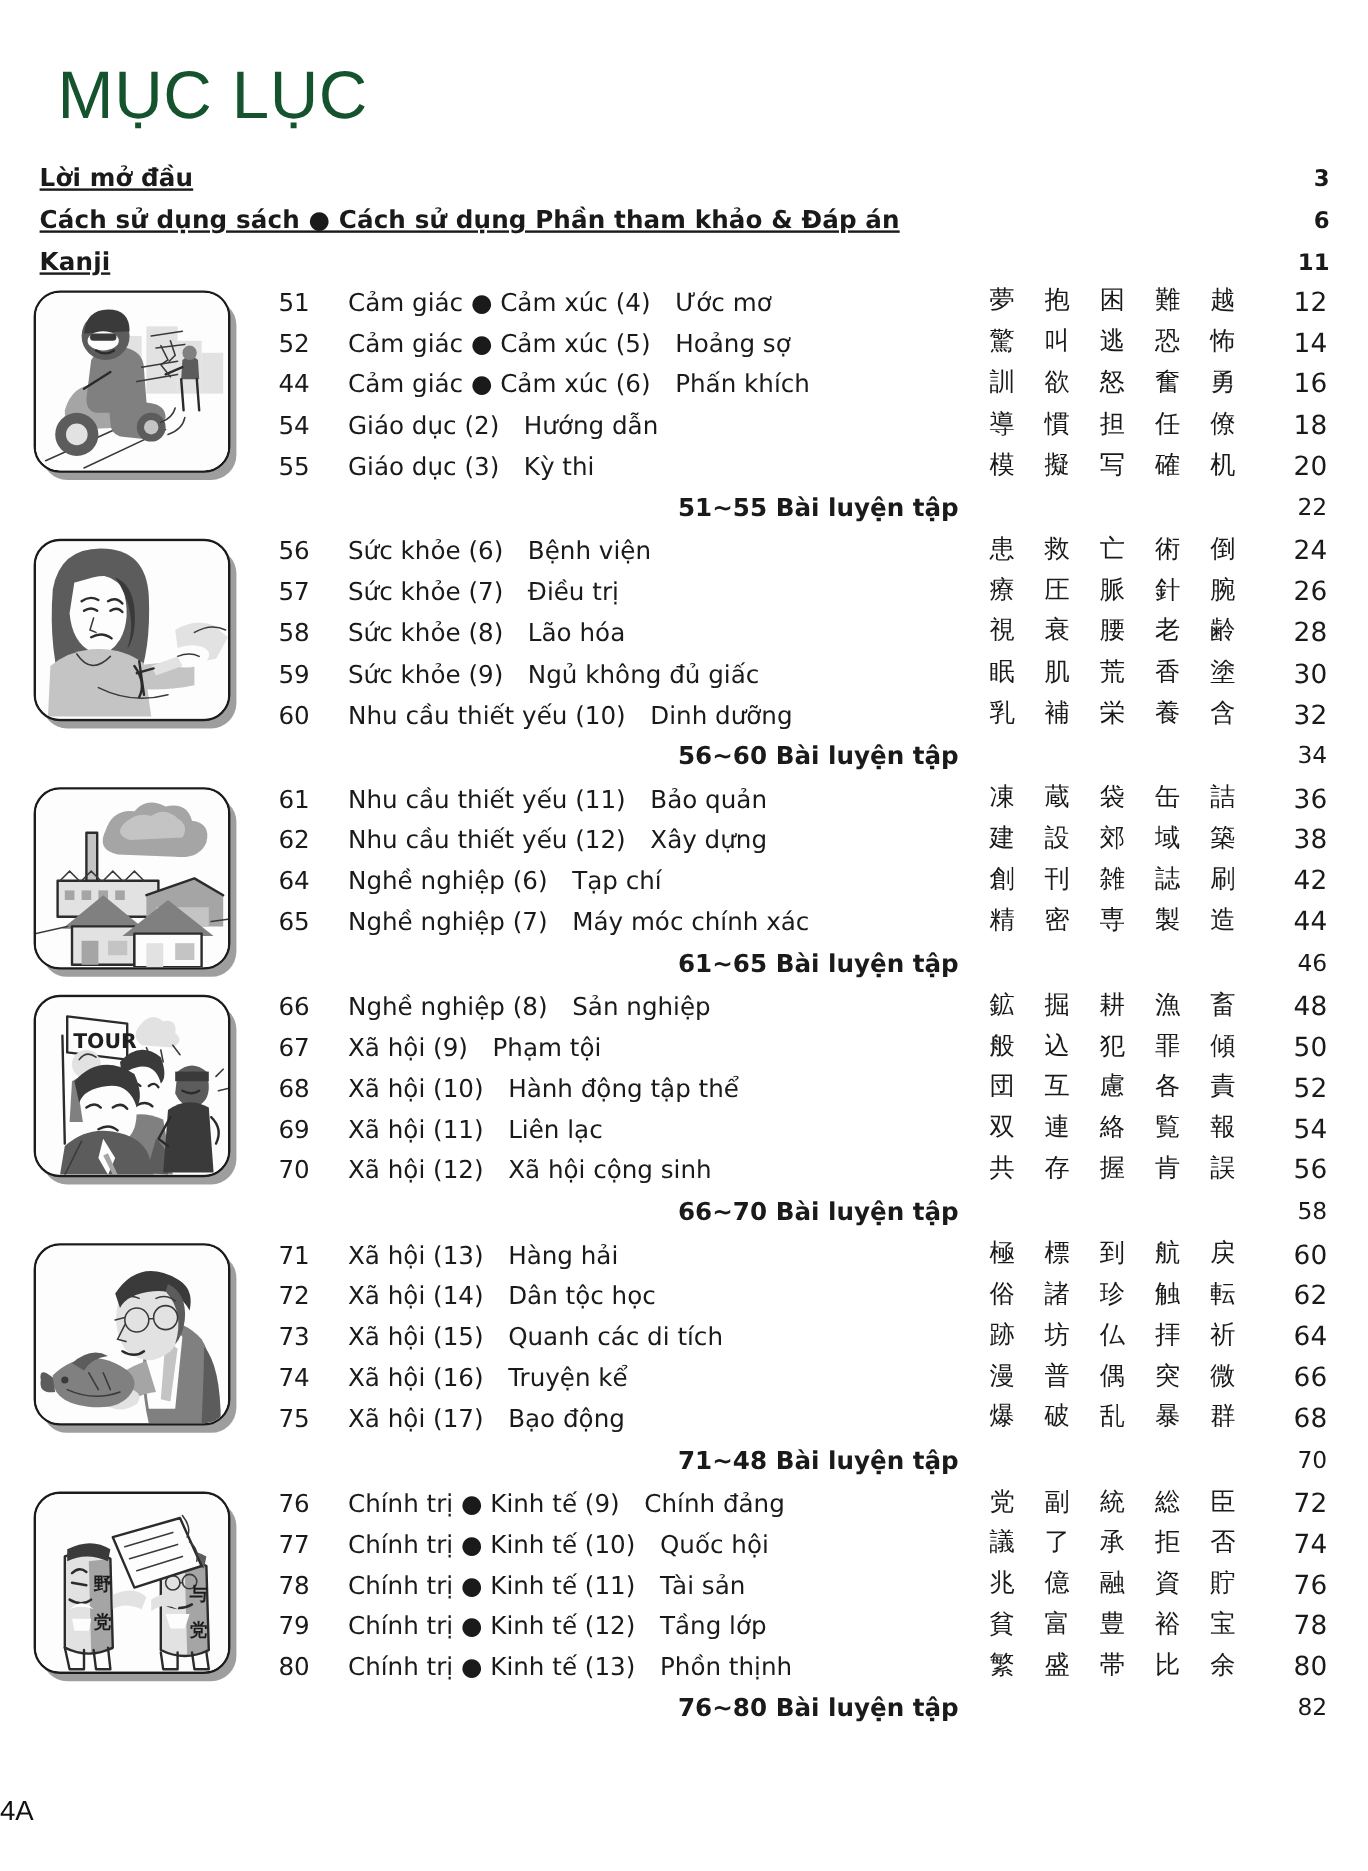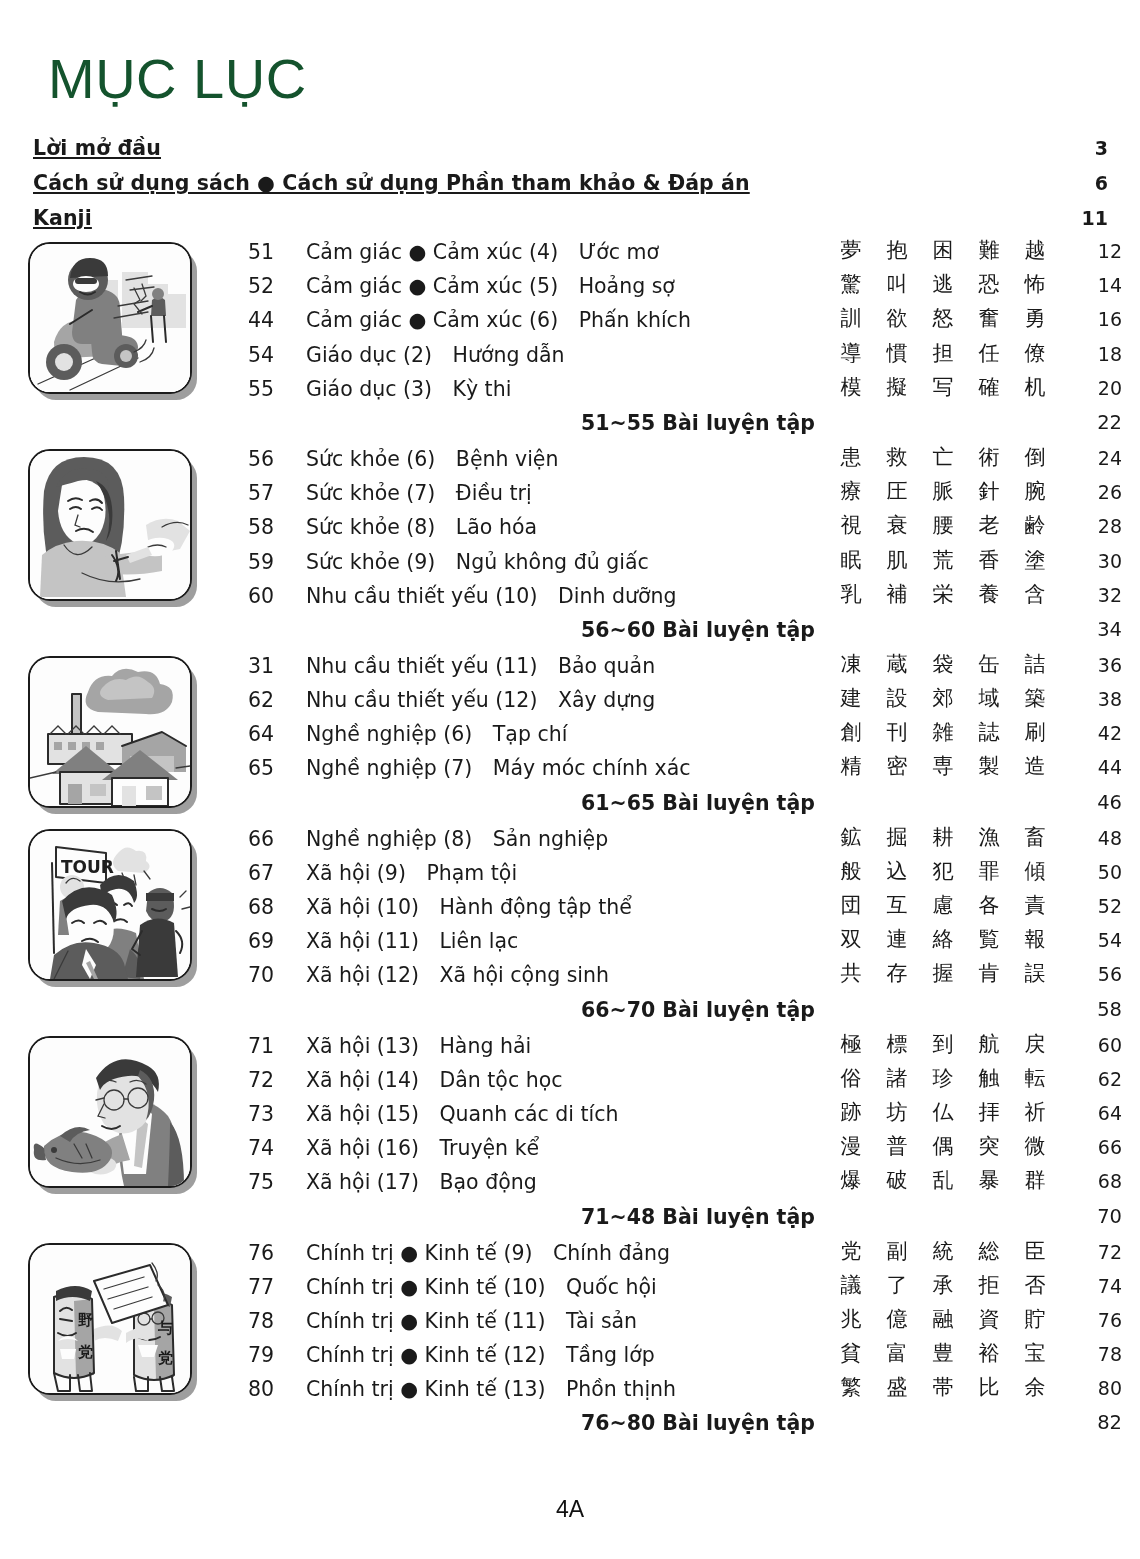--- a/index.html
+++ b/index.html
@@ -67,21 +67,21 @@
     width: 160px;
     height: 148px;
     border: 2.5px solid #1b1b1b;
     border-radius: 22px;
     background: #ffffff;
     box-shadow: 6px 7px 0 -1px rgba(40,40,40,0.45);
     overflow: hidden;
   }
   .thumb svg { display: block; width: 100%; height: 100%; }
 
-  .rows { margin-left: 16px; }
+  .rows { margin-left: 0; }
 
   .row {
     display: flex;
     align-items: baseline;
     height: 34.2px;
     font-size: 20.5px;
     white-space: nowrap;
   }
   .r-num {
     flex: 0 0 auto;
@@ -107,21 +107,21 @@
     text-align: center;
     font-size: 21px;
     font-family: "DejaVu Sans", sans-serif;
     line-height: 1;
   }
   .r-page {
     position: absolute;
     left: 1058px;
     width: 48px;
     text-align: right;
-    font-size: 19px;
+    font-size: 22px;
   }
   .row-rel { position: relative; }
 
   .ex-row {
     position: relative;
     height: 36px;
     font-size: 20.5px;
     font-weight: bold;
   }
   .ex-label {
@@ -137,21 +137,20 @@
     font-weight: normal;
     font-size: 19.5px;
   }
 
   
   .footer {
     position: absolute;
     left: 0;
     top: 1496px;
     width: 1140px;
-    text-align: center;
     font-size: 23px;
     color: #111;
     font-family: "Liberation Sans", sans-serif;
   }
 
   
   .g1 { fill:#fdfdfd; } .g2 { fill:#e2e2e2; } .g3 { fill:#c4c4c4; }
   .g4 { fill:#a5a5a5; } .g5 { fill:#808080; } .g6 { fill:#5c5c5c; }
   .g7 { fill:#3a3a3a; }
   .ln { fill:none; stroke:#2b2b2b; stroke-width:2; stroke-linecap:round; stroke-linejoin:round; }
@@ -334,21 +333,21 @@
     <div class="group">
       <div class="thumb-wrap" style="top: 2px;">
         <div class="thumb">
           <svg viewBox="0 0 160 148">
             <use href="#ill-2"></use>
           </svg>
         </div>
       </div>
       <div class="rows">
         <div class="row row-rel">
-          <span class="r-num">31</span>
+          <span class="r-num">61</span>
           <span class="r-title"><span class="r-title-inner">Nhu cầu thiết yếu (11) Bảo quản</span></span>
           <span class="r-kanji">
             <span class="k">凍</span>
             <span class="k">蔵</span>
             <span class="k">袋</span>
             <span class="k">缶</span>
             <span class="k">詰</span>
           </span>
           <span class="r-page">36</span>
         </div>

